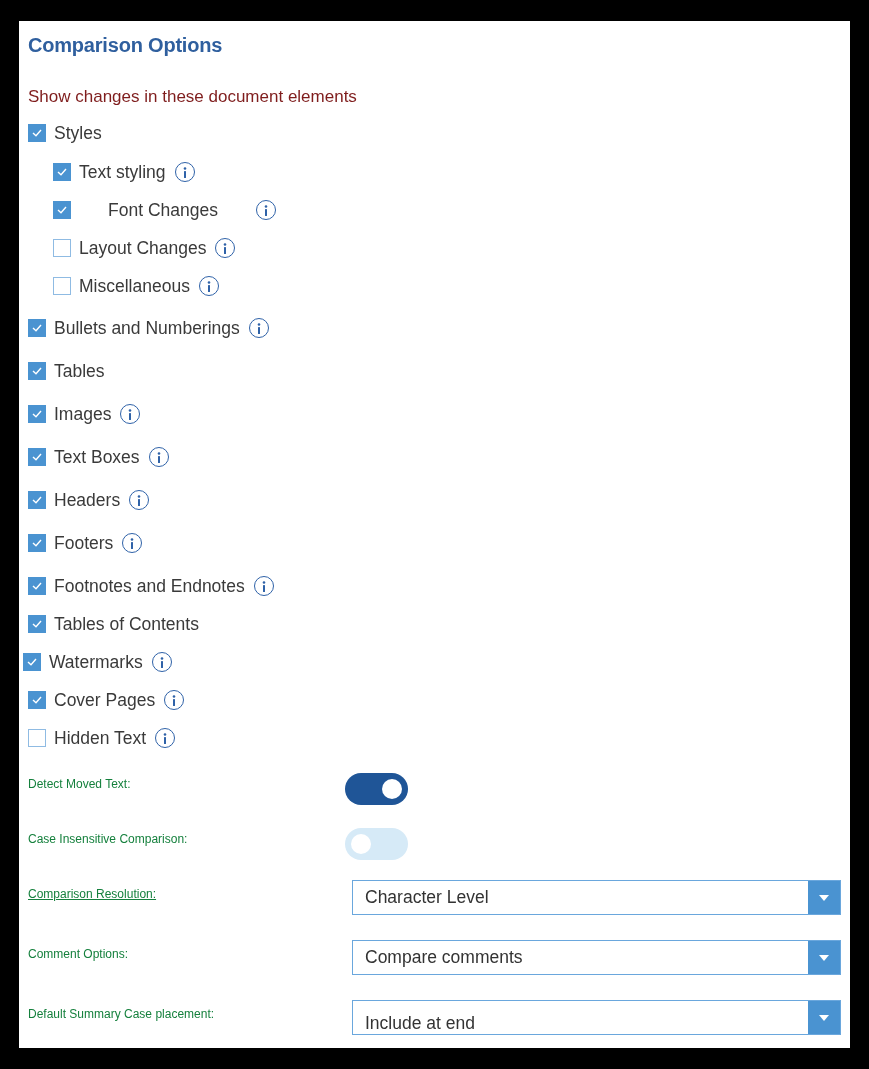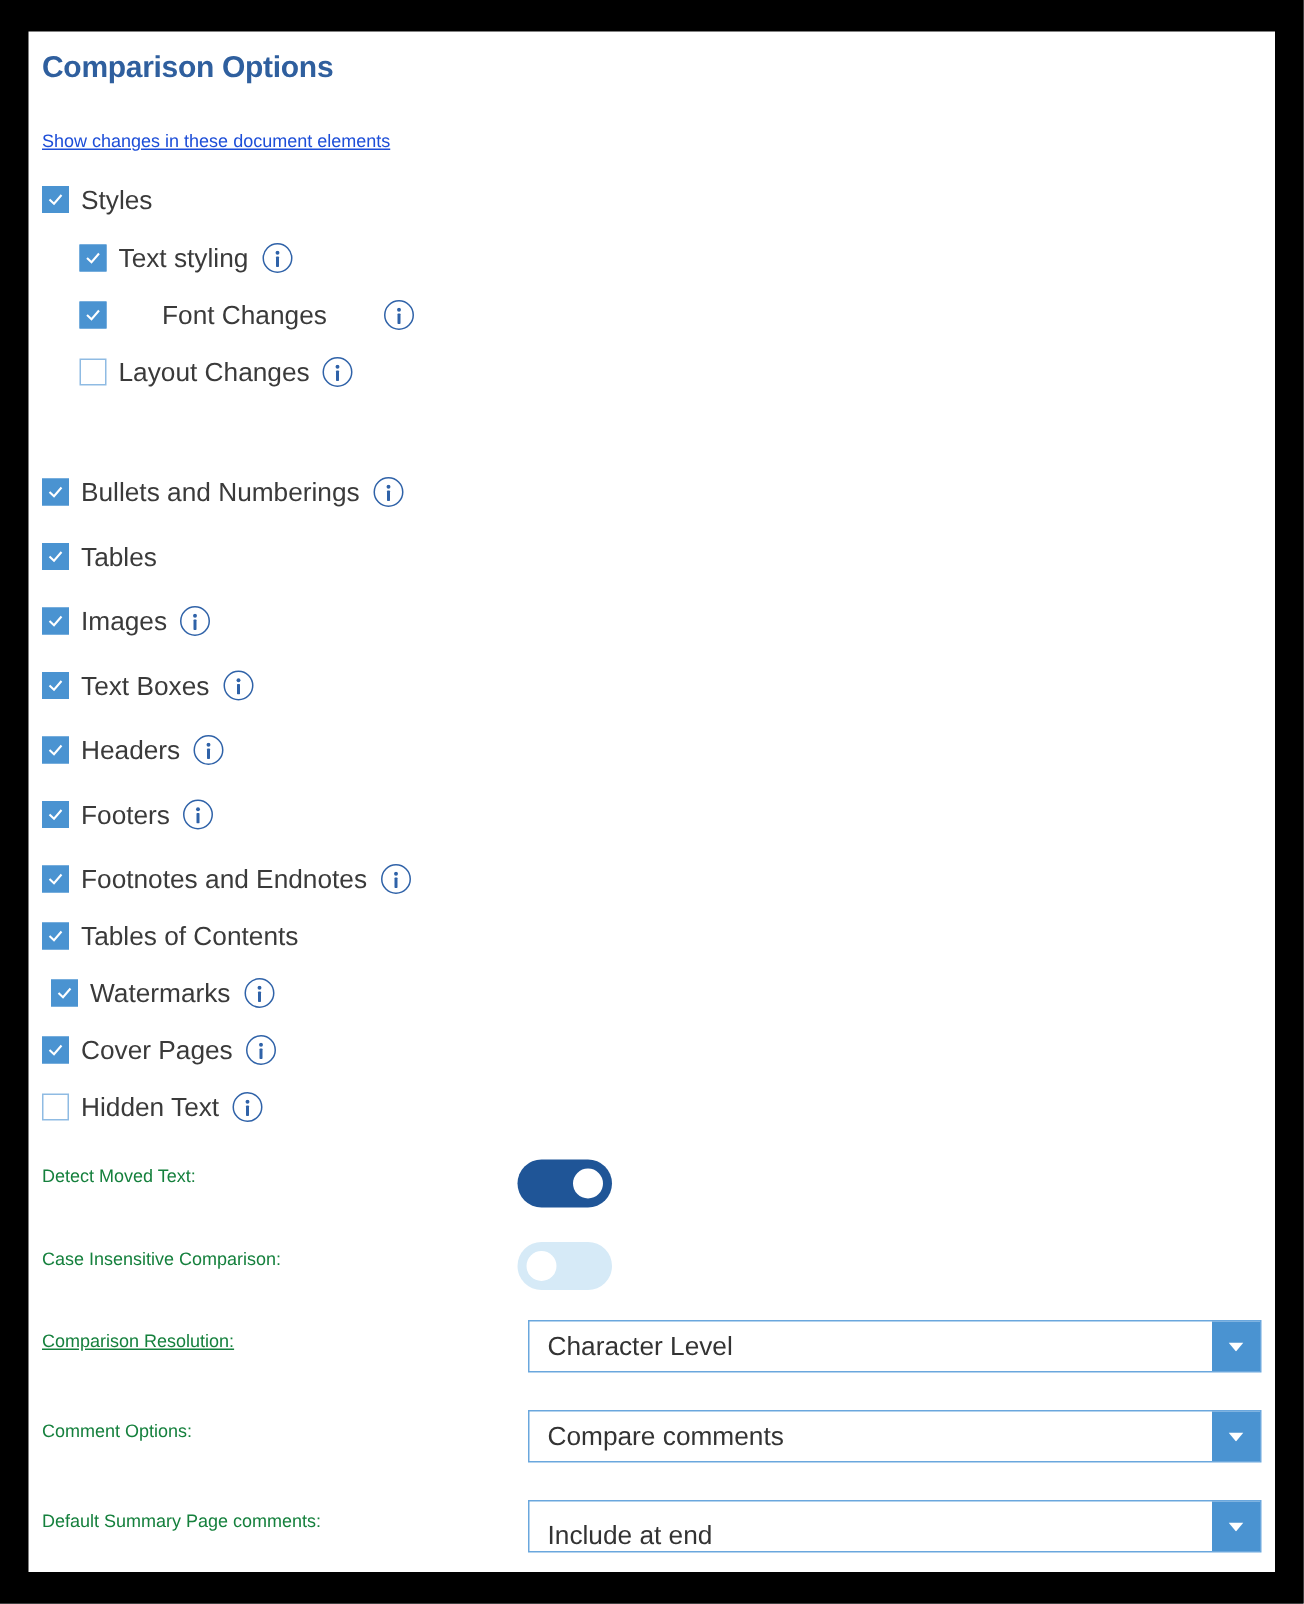--- a/index.html
+++ b/index.html
@@ -29,23 +29,22 @@
       top: 13px;
       font-size: 20px;
       font-weight: bold;
       color: #2f5f9e;
       letter-spacing: -0.2px;
     }
     .subtitle {
       position: absolute;
       left: 9px;
       top: 66px;
-      font-size: 12px;
-      color: #1d4ed8;
-      text-decoration: underline;
+      font-size: 17px;
+      color: #7f1d1d;
     }
     .cb-row {
       position: absolute;
       height: 24px;
       display: flex;
       align-items: center;
       font-size: 17.5px;
       color: #3a3a3a;
       white-space: nowrap;
     }
@@ -188,20 +187,30 @@
   <div class="cb-row" style="left:34px; top:215px;">
     <span class="cb unchecked" aria-checked="false"></span>
     <span>Layout Changes</span>
   <span class="info">
         <svg width="4" height="11" viewBox="0 0 4 11">
           <circle cx="2" cy="1.5" r="1.3" fill="#2f62a8"></circle>
           <rect x="1" y="4" width="2" height="7" rx="0.5" fill="#2f62a8"></rect>
         </svg>
       </span>
     </div>
+  <div class="cb-row" style="left:34px; top:253px;">
+    <span class="cb unchecked" aria-checked="false"></span>
+    <span>Miscellaneous</span>
+  <span class="info">
+        <svg width="4" height="11" viewBox="0 0 4 11">
+          <circle cx="2" cy="1.5" r="1.3" fill="#2f62a8"></circle>
+          <rect x="1" y="4" width="2" height="7" rx="0.5" fill="#2f62a8"></rect>
+        </svg>
+      </span>
+    </div>
   <div class="cb-row" style="left:9px; top:295px;">
     <span class="cb checked" aria-checked="true">
         <svg width="10" height="8" viewBox="0 0 10 8">
           <path d="M1 4 L4 6.8 L9 1" fill="none" stroke="#ffffff" stroke-width="1.4"></path>
         </svg>
       </span>
     <span>Bullets and Numberings</span>
   <span class="info">
         <svg width="4" height="11" viewBox="0 0 4 11">
           <circle cx="2" cy="1.5" r="1.3" fill="#2f62a8"></circle>
@@ -288,21 +297,21 @@
       </span>
     </div>
   <div class="cb-row" style="left:9px; top:591px;">
     <span class="cb checked" aria-checked="true">
         <svg width="10" height="8" viewBox="0 0 10 8">
           <path d="M1 4 L4 6.8 L9 1" fill="none" stroke="#ffffff" stroke-width="1.4"></path>
         </svg>
       </span>
     <span>Tables of Contents</span>
   </div>
-  <div class="cb-row" style="left:15px; top:629px;">
+  <div class="cb-row" style="left:4px; top:629px;">
     <span class="cb checked" aria-checked="true">
         <svg width="10" height="8" viewBox="0 0 10 8">
           <path d="M1 4 L4 6.8 L9 1" fill="none" stroke="#ffffff" stroke-width="1.4"></path>
         </svg>
       </span>
     <span>Watermarks</span>
   <span class="info">
         <svg width="4" height="11" viewBox="0 0 4 11">
           <circle cx="2" cy="1.5" r="1.3" fill="#2f62a8"></circle>
           <rect x="1" y="4" width="2" height="7" rx="0.5" fill="#2f62a8"></rect>
@@ -357,21 +366,21 @@
   <div class="opt-label" style="top:926px;">Comment Options:</div>
   <div class="select" style="top:919px;">
     <span class="value">Compare comments</span>
     <span class="arrow-btn">
       <svg width="10" height="6" viewBox="0 0 10 6">
           <path d="M0 0 L10 0 L5 6 Z" fill="#ffffff"></path>
         </svg>
     </span>
   </div>
 
-  <div class="opt-label" style="top:986px;">Default Summary Page comments:</div>
+  <div class="opt-label" style="top:986px;">Default Summary Case placement:</div>
   <div class="select" style="top:979px;align-items:flex-end;">
     <span class="value">Include at end</span>
     <span class="arrow-btn">
       <svg width="10" height="6" viewBox="0 0 10 6">
           <path d="M0 0 L10 0 L5 6 Z" fill="#ffffff"></path>
         </svg>
     </span>
   </div>
 
 </div>

